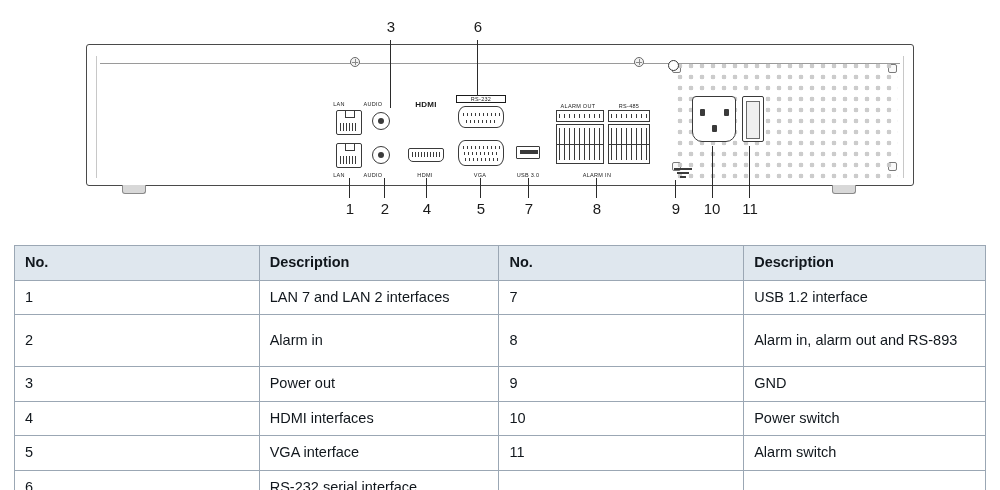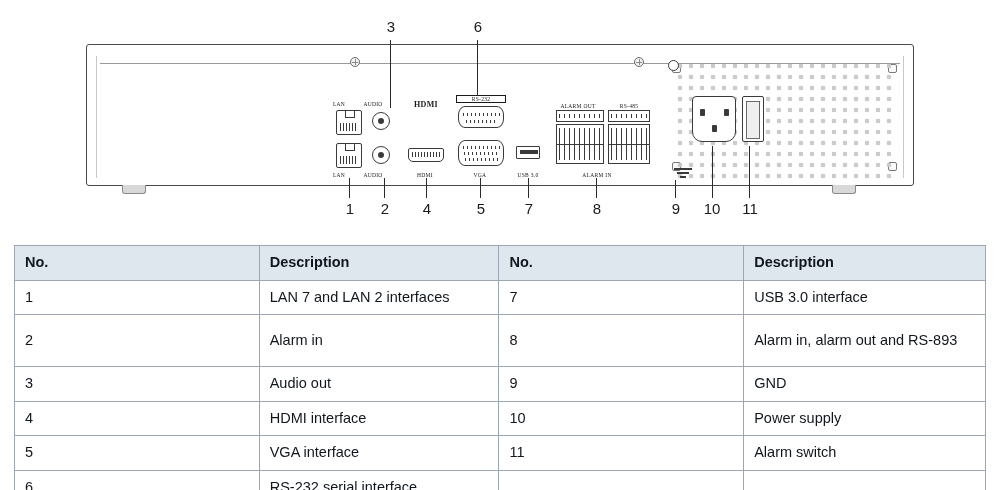--- a/index.html
+++ b/index.html
@@ -93,21 +93,21 @@
   }
 
   
   .port-label {
     position: absolute;
     font-size: 5.5px;
     letter-spacing: .3px;
     color: #1a1a1a;
     text-align: center;
     white-space: nowrap;
-    font-family: Liberation Serif, serif;
+    font-family: Liberation Sans, sans-serif;
   }
   .port-label.boxed {
     border: 1px solid #1a1a1a;
     padding: 0 2px;
   }
 
   
   .lan-block {
     position: absolute;
     left: 336px; top: 110px;
@@ -450,39 +450,39 @@
           <th>Description</th>
           <th>No.</th>
           <th>Description</th>
         </tr>
       </thead>
       <tbody>
         <tr>
           <td>1</td>
           <td>LAN 7 and LAN 2 interfaces</td>
           <td>7</td>
-          <td>USB 3.0 interface</td>
+          <td>USB 1.2 interface</td>
         </tr>
         <tr class="tall">
           <td>2</td>
           <td>Alarm in</td>
           <td>8</td>
           <td>Alarm in, alarm out and RS-893</td>
         </tr>
         <tr>
           <td>3</td>
-          <td>Audio out</td>
+          <td>Power out</td>
           <td>9</td>
           <td>GND</td>
         </tr>
         <tr>
           <td>4</td>
-          <td>HDMI interface</td>
+          <td>HDMI interfaces</td>
           <td>10</td>
-          <td>Power supply</td>
+          <td>Power switch</td>
         </tr>
         <tr>
           <td>5</td>
           <td>VGA interface</td>
           <td>11</td>
           <td>Alarm switch</td>
         </tr>
         <tr>
           <td>6</td>
           <td>RS-232 serial interface</td>

